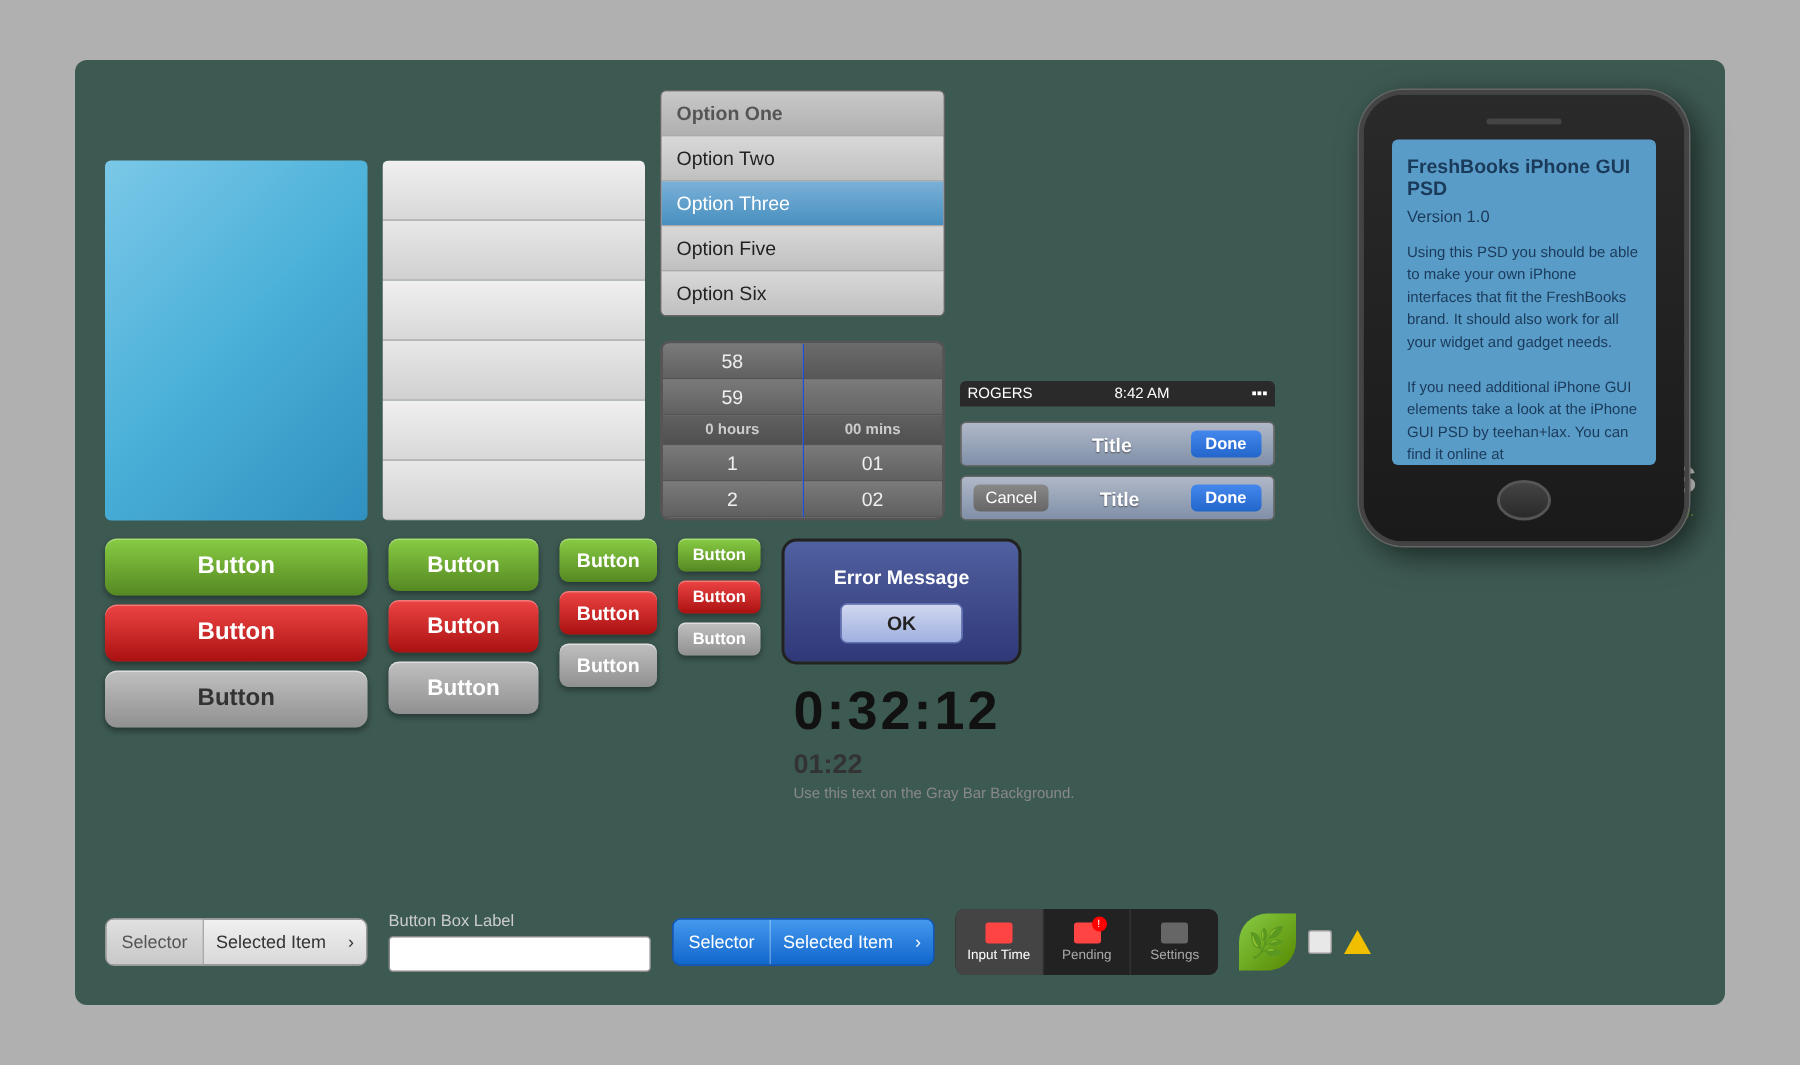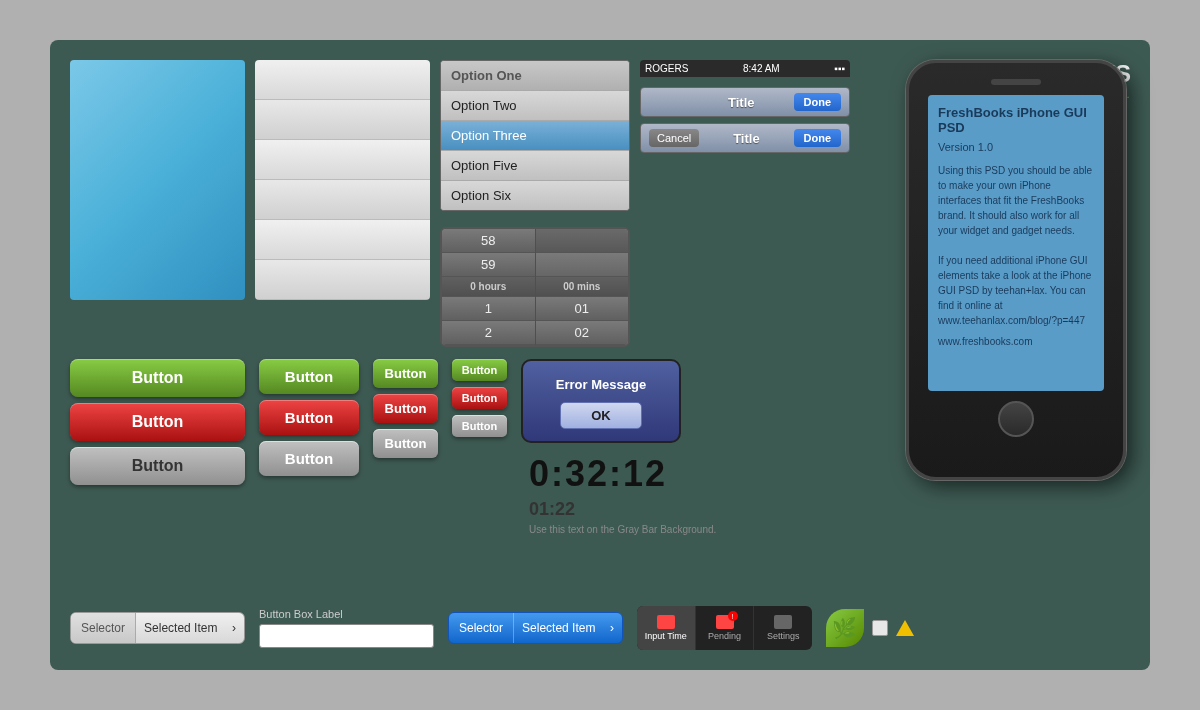--- a/index.html
+++ b/index.html
@@ -23,21 +23,21 @@
       position: relative;
       display: flex;
       flex-direction: column;
       gap: 12px;
     }
 
     
     .top-row {
       display: flex;
       gap: 10px;
-      align-items: flex-start;
+      align-items: flex-end;
     }
 
     
     .blue-rect {
       width: 175px;
       height: 240px;
       background: linear-gradient(135deg, #7bc8e8 0%, #4ab0d8 50%, #3090c0 100%);
       border-radius: 4px;
       flex-shrink: 0;
     }
@@ -413,21 +413,21 @@
       width: 18px;
       height: 14px;
       background: #666;
       border-radius: 2px;
     }
     .tab-item.active .tab-icon { background: #ff4444; }
 
     
     .iphone-device {
       width: 220px;
-      height: 420px;
+      height: 304px;
       background: linear-gradient(to bottom, #2a2a2a, #1a1a1a);
       border-radius: 30px;
       border: 3px solid #444;
       box-shadow: 0 0 0 1px #666, 6px 6px 20px rgba(0,0,0,0.6);
       display: flex;
       flex-direction: column;
       align-items: center;
       padding: 16px 12px 14px;
       flex-shrink: 0;
       position: absolute;

